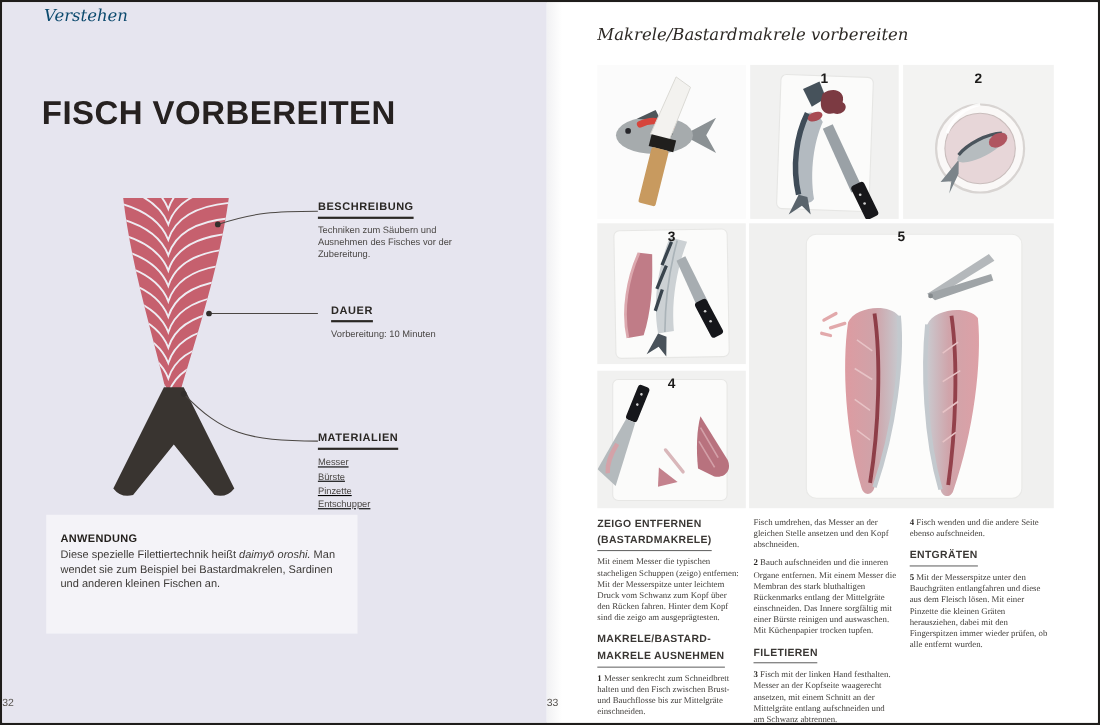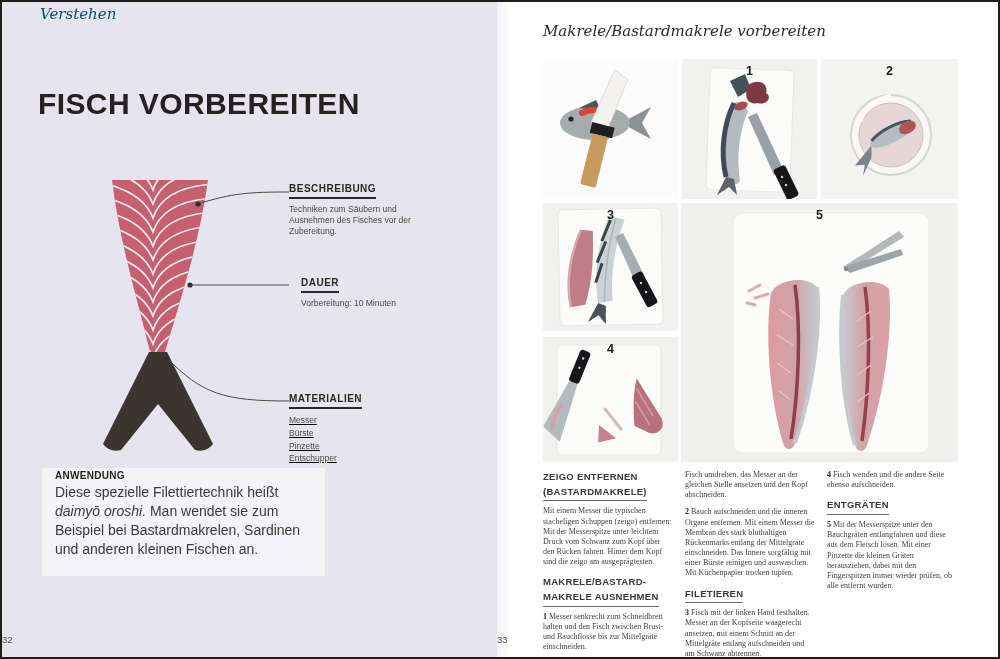--- a/index.html
+++ b/index.html
@@ -20,23 +20,23 @@
   .lb-beschreibung { left:287px; top:176px; }
   .lb-dauer { left:287px; top:270px;margin-left:12px; }
   .lb-materialien { left:287px; top:386px; }
   .label-heading { display:inline-block; font-size:10px; font-weight:bold; letter-spacing:.5px;
                    color:#2a2724; border-bottom:2px solid #2a2724; padding-bottom:3px;text-align:center; }
   .label-body { margin-top:5px; font-size:8.5px; line-height:1.3; color:#4a4745; }
   .mat-item { font-size:8.5px; line-height:1.5; color:#4a4745; }
   .mat-list { margin-top:5px;text-decoration:underline; }
 
   .anwendung { position:absolute; left:40px; top:466px; width:283px; height:108px;
-               background:#f4f3f8; padding:2px 13px; }
+               background:#f4f3f8; padding:17px 13px; }
   .anwendung-heading { font-size:10px; font-weight:bold; letter-spacing:.3px; color:#221f1c; }
-  .anwendung-body { margin-top:2px; font-size:14px; line-height:1.35; color:#3c3936; }
+  .anwendung-body { margin-top:2px; font-size:10px; line-height:1.35; color:#3c3936; }
   .anwendung-body em { font-style:italic; }
 
   .page-num { position:absolute; left:0; top:632px; width:100%; 
               font-size:9.5px; color:#57534f; }
 
   
   .page-right { position:absolute; left:497px; top:2px; width:501px; height:655px; background:#fff; }
   .page-right::before { content:""; position:absolute; left:0; top:0; bottom:0; width:14px;
                         background:linear-gradient(90deg, rgba(120,120,140,.10), rgba(120,120,140,0)); }
   .kicker-right { position:absolute; left:46px; top:20px; font-family:"DejaVu Serif", serif;

